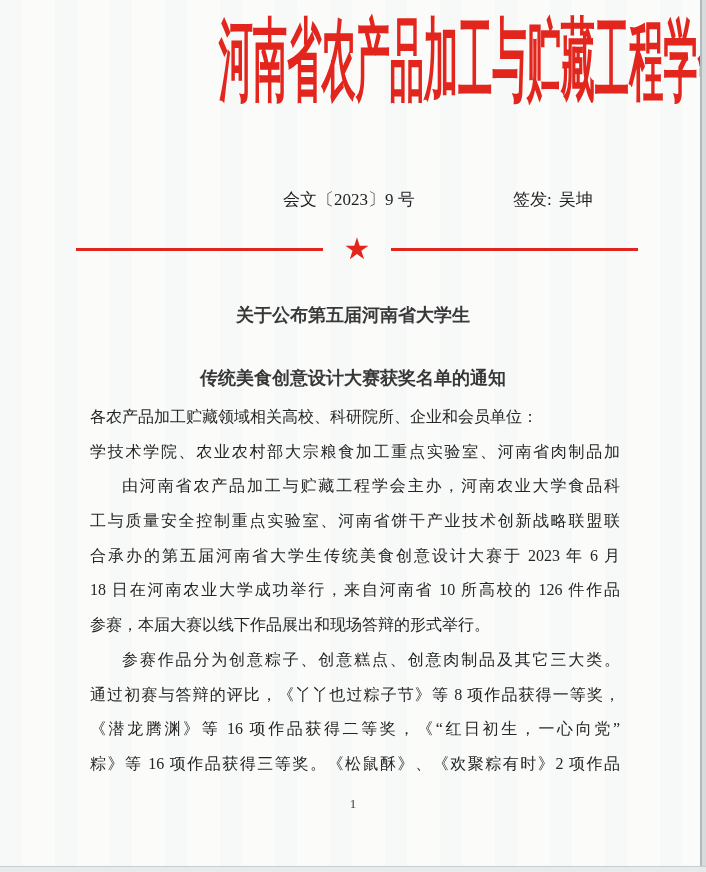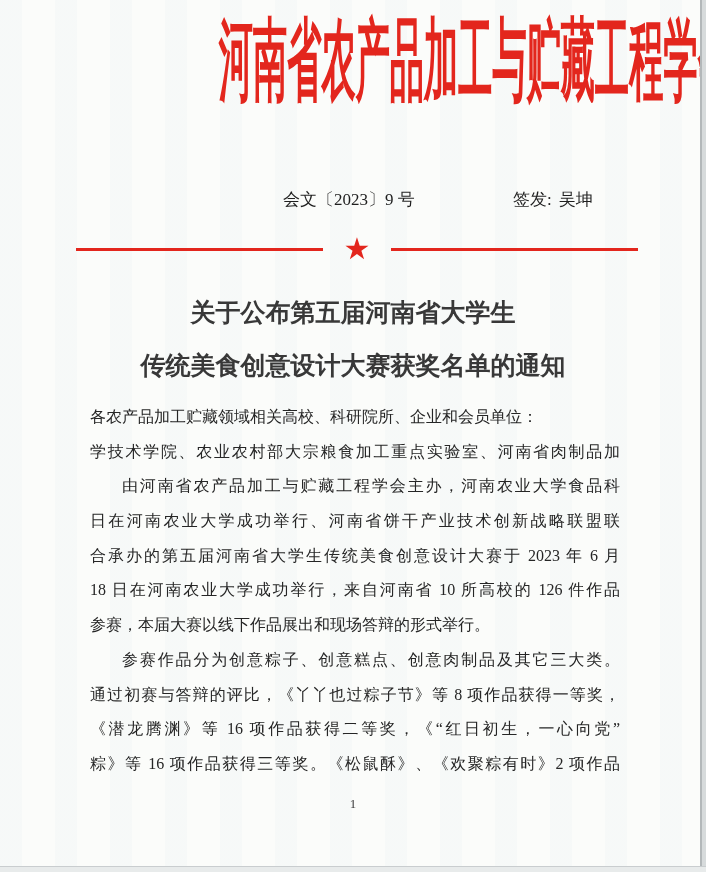--- a/index.html
+++ b/index.html
@@ -32,25 +32,25 @@
   }
   .divider .seg{ flex:1; height:3px; background:#e3261d; }
   .divider .star{
     width:68px; text-align:center; color:#e3261d;
     font-size:30px; line-height:26px;
     font-family:"DejaVu Sans",sans-serif;
   }
   .doc-title{
     position:absolute; top:300px; left:0; width:706px;
     text-align:center; color:#383838;
-    font-family:Liberation Mono, monospace;
-    font-weight:700; font-size:25px;
+    font-family:Liberation Serif, serif;
+    font-weight:700; font-size:18px;
   }
   .doc-title .t1{ line-height:30px; }
-  .doc-title .t2{ line-height:30px; margin-top:23px; }
+  .doc-title .t2{ line-height:30px; margin-top:33px; }
   .body-text{
     position:absolute; top:400px; left:90px; width:530px;
     font-size:16px; color:#262626;
   }
   .body-text .ln{
     height:34.7px; line-height:34.7px;
     text-align:left; overflow:visible; white-space:normal;
   }
   .body-text .jl{ text-align:justify; text-align-last:justify; }
   .body-text .ind{ text-indent:2em; }
@@ -87,21 +87,21 @@
 
   <div class="doc-title">
     <div class="t1">关于公布第五届河南省大学生</div>
     <div class="t2">传统美食创意设计大赛获奖名单的通知</div>
   </div>
 
   <div class="body-text">
     <div class="ln">各农产品加工贮藏领域相关高校、科研院所、企业和会员单位：</div>
     <div class="ln jl">学技术学院、农业农村部大宗粮食加工重点实验室、河南省肉制品加</div>
     <div class="ln ind jl">由河南省农产品加工与贮藏工程学会主办，河南农业大学食品科</div>
-    <div class="ln jl">日在河南农业大学成功举行、河南省饼干产业技术创新战略联盟联</div>
+    <div class="ln jl">工与质量安全控制重点实验室、河南省饼干产业技术创新战略联盟联</div>
     <div class="ln jl">合承办的第五届河南省大学生传统美食创意设计大赛于 2023 年 6 月</div>
     <div class="ln jl">18 日在河南农业大学成功举行，来自河南省 10 所高校的 126 件作品</div>
     <div class="ln">参赛，本届大赛以线下作品展出和现场答辩的形式举行。</div>
     <div class="ln ind jl">参赛作品分为创意粽子、创意糕点、创意肉制品及其它三大类。</div>
     <div class="ln jl">通过初赛与答辩的评比，《丫丫也过粽子节》等 8 项作品获得一等奖，</div>
     <div class="ln jl">《潜龙腾渊》等 16 项作品获得二等奖，《“红日初生，一心向党”</div>
     <div class="ln jl">粽》等 16 项作品获得三等奖。《松鼠酥》、《欢聚粽有时》2 项作品</div>
   </div>
 
   <div class="page-number">1</div>

